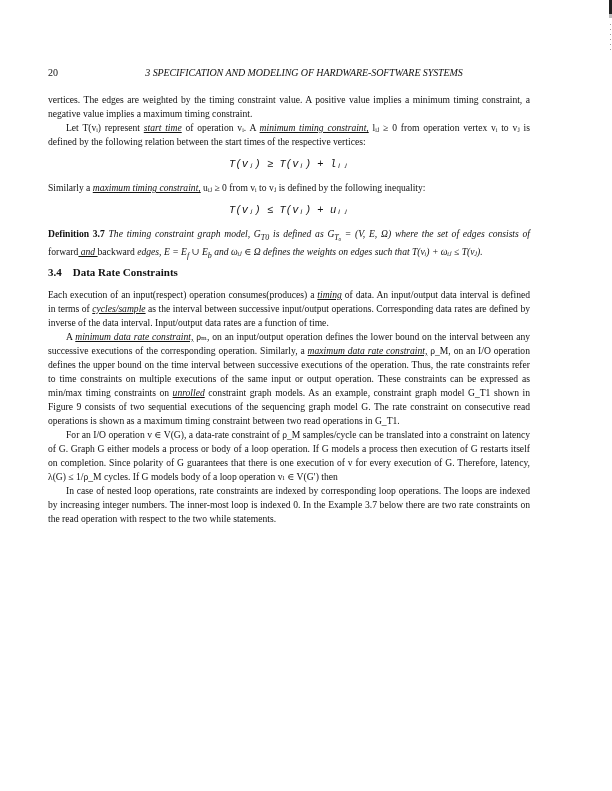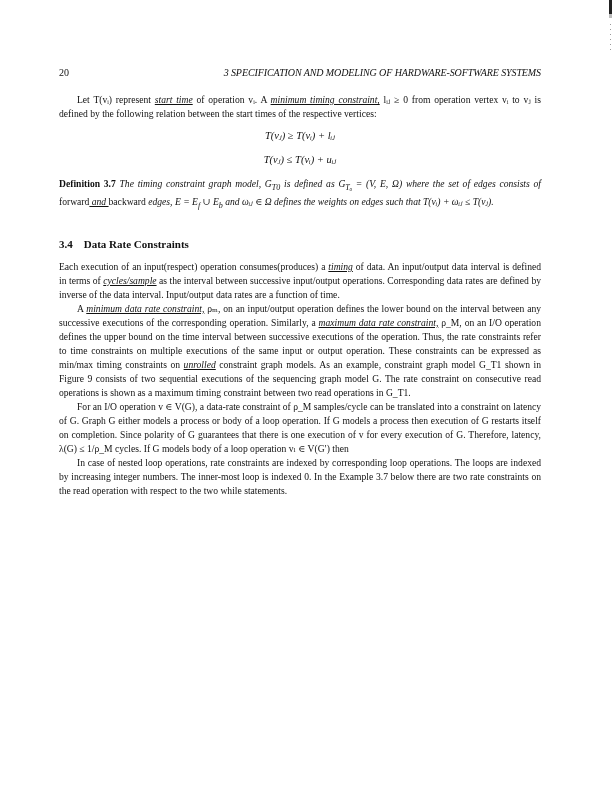--- a/index.html
+++ b/index.html
@@ -1,52 +1,54 @@
 <!DOCTYPE html>
 <html><head>
 <meta charset="utf-8">
 <style>
   html, body { margin: 0; padding: 0; background: #ffffff; }
   body { width: 612px; height: 791px; position: relative; overflow: hidden;
          font-family: "Liberation Serif", "DejaVu Serif", serif; color: #111; }
-  .page { position: absolute; left: 59px; top: 66px; width: 482px; font-size: 9.6px; line-height: 14px; }
+  .page { position: absolute; left: 48px; top: 66px; width: 482px; font-size: 9.6px; line-height: 14px; }
   .running-head { display: flex; align-items: baseline; height: 14px; margin-bottom: 13px; font-size: 10px; }
   .running-head .pn { width: 30px; }
-  .running-head .rh { flex: 1; text-align: right; font-style: italic; letter-spacing: -0.1px; padding-right: 0px; }
+  .running-head .rh { flex: 1; text-align: center; font-style: italic; letter-spacing: -0.1px; padding-right: 0px; }
   p { margin: 0; text-align: justify; }
   p.ind { text-indent: 18px; }
-  .eq { text-align: center; margin: 8px 0 10px; font-style: italic; font-size: 10.5px; }
+  .eq { text-align: center; margin: 8px 0 10px; font-style: italic; font-size: 10.5px; font-family: Liberation Mono, monospace; }
   .def { margin-top: 2px; }
   .def b { font-style: normal; }
   .def .body { font-style: italic; }
-  h2 { font-size: 11px; font-weight: bold; margin: 24px 0 9px; }
+  h2 { font-size: 11px; font-weight: bold; margin: 2px 0 9px; }
   h2 .num { display: inline-block; width: 22px; }
   i { font-style: italic; text-decoration: underline; }
   .edge-artifact { position: absolute; right: 0; top: 0; width: 3px; height: 60px;
          background: linear-gradient(#222 0 14px, #bbb 14px 18px, transparent 18px); }
   .edge-dots { position: absolute; right: 1px; top: 24px; width: 1px; height: 28px;
          background: repeating-linear-gradient(#999 0 1px, transparent 1px 5px); }
 </style>
 </head>
 <body>
 
 <div class="edge-artifact"></div>
 <div class="edge-dots"></div>
 
 <div class="page">
   <div class="running-head">
     <span class="pn">20</span>
     <span class="rh">3   SPECIFICATION AND MODELING OF HARDWARE-SOFTWARE SYSTEMS</span>
   </div>
 
+  <p>vertices. The edges are weighted by the timing constraint value. A positive value implies a minimum timing constraint, a negative value implies a maximum timing constraint.</p>
 
   <p class="ind"><span>Let T(vᵢ) represent </span><i>start time</i><span> of operation vᵢ. A </span><i>minimum timing constraint,</i><span> lᵢⱼ ≥ 0 from operation vertex vᵢ to vⱼ is defined by the following relation between the start times of the respective vertices:</span></p>
 
   <div class="eq">T(vⱼ) ≥ T(vᵢ) + lᵢⱼ</div>
 
+  <p><span>Similarly a </span><i>maximum timing constraint,</i><span> uᵢⱼ ≥ 0 from vᵢ to vⱼ is defined by the following inequality:</span></p>
 
   <div class="eq">T(vⱼ) ≤ T(vᵢ) + uᵢⱼ</div>
 
   <p class="def"><b>Definition 3.7</b><span class="body"><span> The timing constraint graph model, G</span><sub>T0</sub><span> is defined as G</span><sub>Tₒ</sub><span> = (V, E, Ω) where the set of edges consists of </span></span><span>forward</span><i> and </i><span>backward</span><span class="body"><span> edges, E = E</span><sub>f</sub><span> ∪ E</span><sub>b</sub><span> and ωᵢⱼ ∈ Ω defines the weights on edges such that T(vᵢ) + ωᵢⱼ ≤ T(vⱼ).</span></span></p>
 
   <h2><span class="num">3.4</span> <span>Data Rate Constraints</span></h2>
 
   <p><span>Each execution of an input(respect) operation consumes(produces) a </span><i>timing</i><span> of data. An input/output data interval is defined in terms of </span><i>cycles/sample</i><span> as the interval between successive input/output operations. Corresponding data rates are defined by inverse of the data interval. Input/output data rates are a function of time.</span></p>
 
   <p class="ind"><span>A </span><i>minimum data rate constraint,</i><span> ρₘ, on an input/output operation defines the lower bound on the interval between any successive executions of the corresponding operation. Similarly, a </span><i>maximum data rate constraint,</i><span> ρ_M, on an I/O operation defines the upper bound on the time interval between successive executions of the operation. Thus, the rate constraints refer to time constraints on multiple executions of the same input or output operation. These constraints can be expressed as min/max timing constraints on </span><i>unrolled</i><span> constraint graph models. As an example, constraint graph model G_T1 shown in Figure 9 consists of two sequential executions of the sequencing graph model G. The rate constraint on consecutive read operations is shown as a maximum timing constraint between two read operations in G_T1.</span></p>

